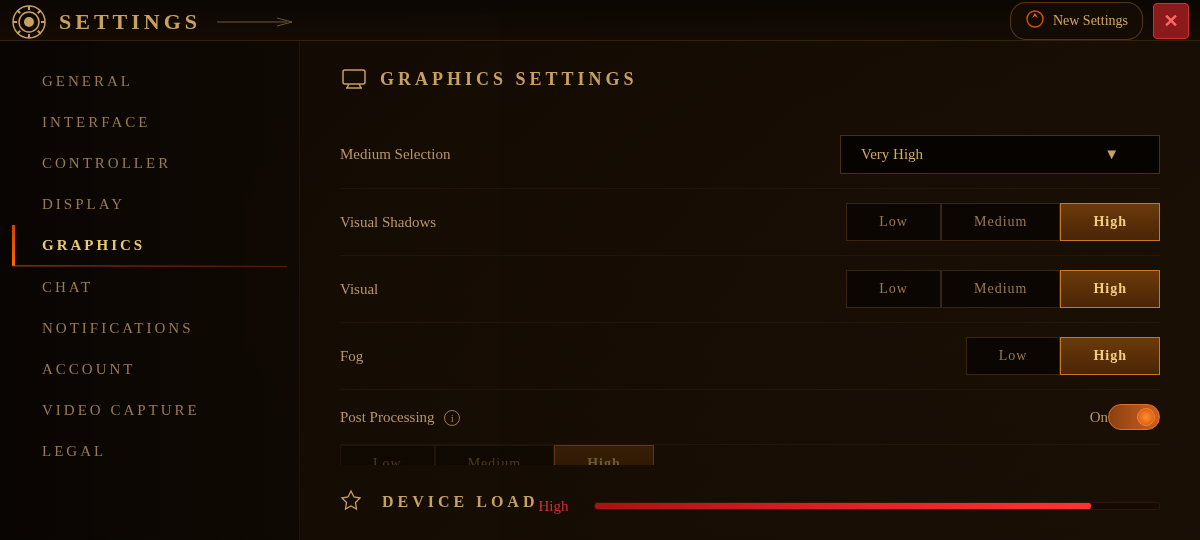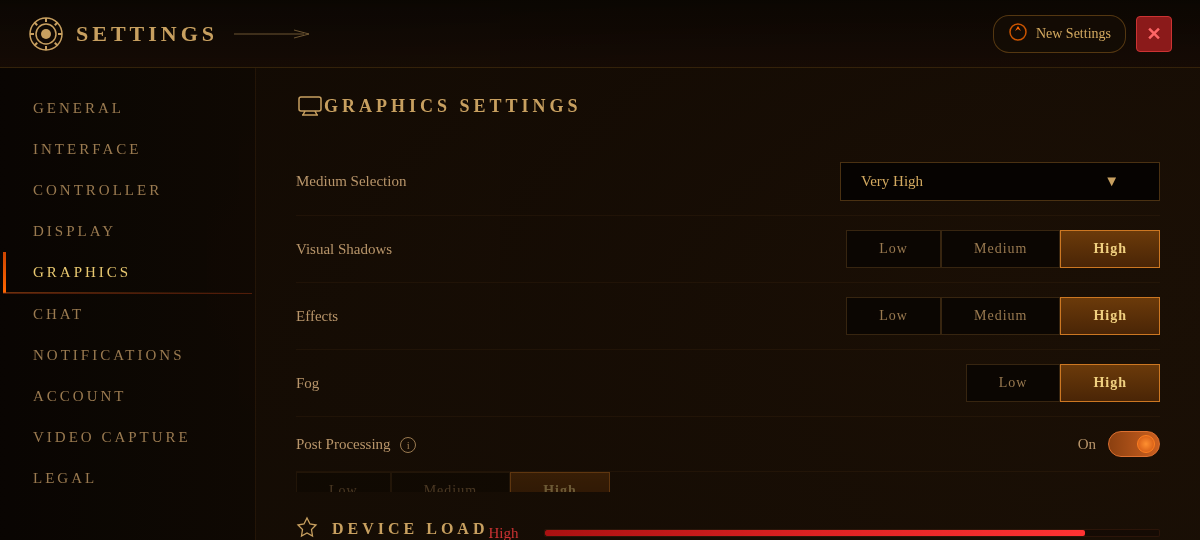--- a/index.html
+++ b/index.html
@@ -39,24 +39,24 @@
       position: relative;
       z-index: 1;
       display: flex;
       flex-direction: column;
       height: 540px;
     }
 
     
     .header {
       display: flex;
-      align-items: center;
+      align-items: flex-end;
       justify-content: space-between;
-      padding: 0 28px;
-      height: 68px;
+      padding: 0 11px;
+      height: 41px;
       background: linear-gradient(to bottom, rgba(10,6,2,0.95), rgba(20,10,4,0.85));
       border-bottom: 1px solid rgba(150,100,30,0.3);
     }
 
     .header-left {
       display: flex;
       align-items: center;
       gap: 12px;
     }
 
@@ -120,41 +120,41 @@
 
     
     .body-layout {
       display: flex;
       flex: 1;
       overflow: hidden;
     }
 
     
     .sidebar {
-      width: 256px;
+      width: 300px;
       background: linear-gradient(to right, rgba(8,5,2,0.98), rgba(15,8,3,0.95));
       border-right: 1px solid rgba(100,60,20,0.3);
-      padding: 20px 3px;
+      padding: 20px 12px;
       flex-shrink: 0;
     }
 
     .sidebar-item {
       padding: 12px 30px;
       font-size: 15px;
       color: #9a7a50;
       letter-spacing: 3px;
       text-transform: uppercase;
       cursor: pointer;
       font-family: 'Georgia', serif;
       position: relative;
     }
 
     .sidebar-item.active {
       color: #e8c870;
-      font-weight: normal;
+      font-weight: bold;
     }
 
     .sidebar-item.active::before {
       content: '';
       position: absolute;
       left: 0;
       top: 0;
       bottom: 0;
       width: 3px;
       background: linear-gradient(to bottom, #cc4400, #ff6600);
@@ -179,20 +179,21 @@
     .content {
       flex: 1;
       padding: 24px 40px;
       overflow-y: auto;
       background: linear-gradient(135deg, rgba(18,10,3,0.92) 0%, rgba(25,15,5,0.85) 100%);
     }
 
     .section-header {
       display: flex;
       align-items: center;
+      gap: 12px;
       margin-bottom: 28px;
     }
 
     .section-icon {
       width: 28px;
       height: 28px;
       display: flex;
       align-items: center;
       justify-content: center;
     }
@@ -261,21 +262,21 @@
       background: linear-gradient(to bottom, #6b3a0a, #4a2506);
       border: 1px solid #cc7722;
       color: #f0d080;
       font-weight: bold;
     }
 
     
     .toggle-container {
       display: flex;
       align-items: center;
-      gap: 12px;
+      gap: 0;
     }
 
     .toggle-label {
       font-size: 15px;
       color: #b8956a;
       font-family: 'Georgia', serif;
     }
 
     .toggle-switch {
       width: 52px;
@@ -301,21 +302,21 @@
 
     
     .device-load-section {
       margin-top: 10px;
       padding-top: 14px;
     }
 
     .device-load-header {
       display: flex;
       align-items: center;
-      gap: 14px;
+      gap: 20px;
       margin-bottom: 8px;
     }
 
     .device-load-title {
       font-size: 16px;
       font-weight: bold;
       color: #c8a060;
       letter-spacing: 4px;
       text-transform: uppercase;
       font-family: 'Georgia', serif;
@@ -489,21 +490,21 @@
       <div class="setting-row">
         <span class="setting-label">Visual Shadows</span>
         <div class="btn-group">
           <button class="quality-btn">Low</button>
           <button class="quality-btn">Medium</button>
           <button class="quality-btn active">High</button>
         </div>
       </div>
 
       <div class="setting-row">
-        <span class="setting-label">Effects</span>
+        <span class="setting-label">Visual</span>
         <div class="btn-group">
           <button class="quality-btn">Low</button>
           <button class="quality-btn">Medium</button>
           <button class="quality-btn active">High</button>
         </div>
       </div>
 
       <div class="setting-row">
         <span class="setting-label">Fog</span>
         <div class="btn-group">

